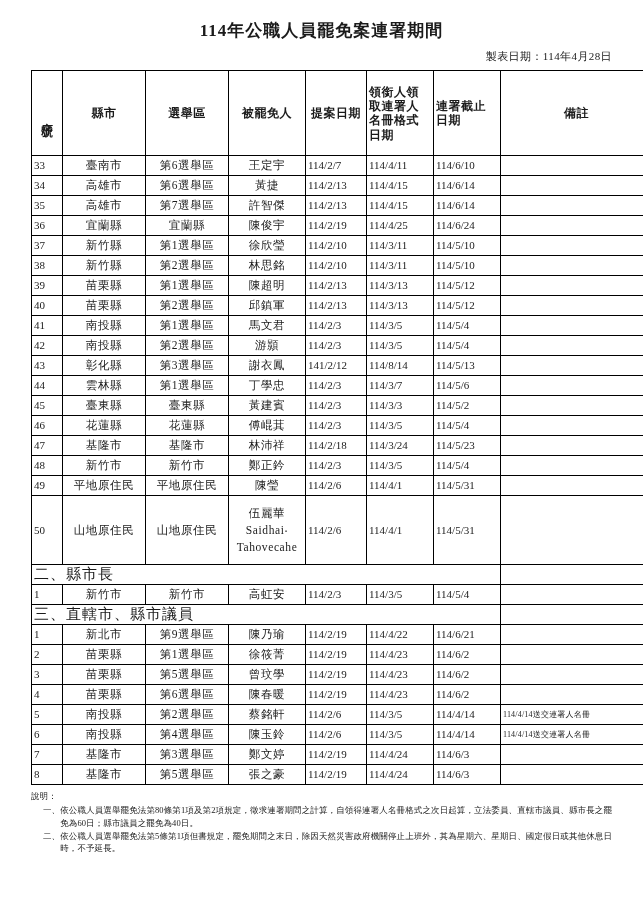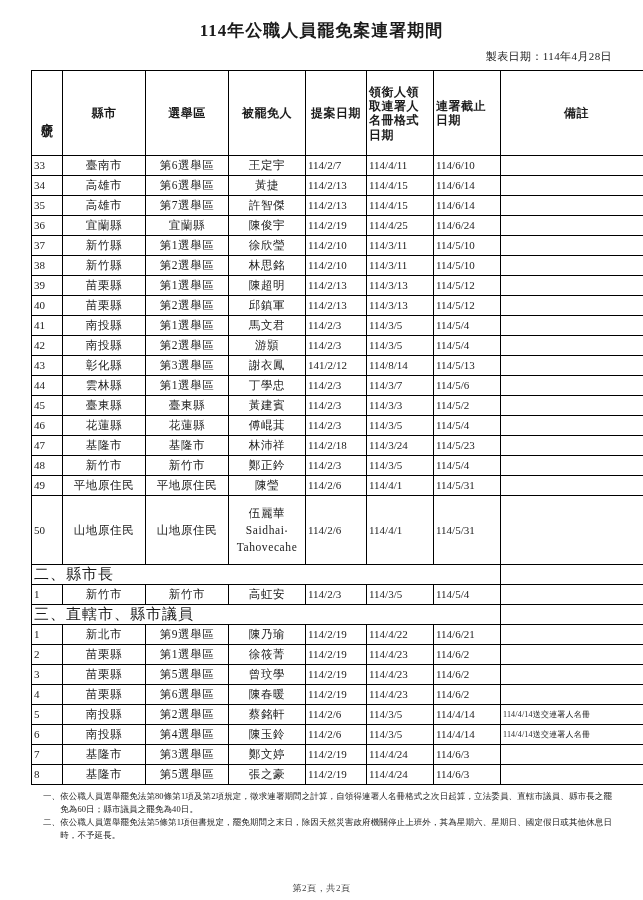--- a/index.html
+++ b/index.html
@@ -426,27 +426,27 @@
           <td class="nm">張之豪</td>
           <td class="dt">114/2/19</td>
           <td class="dt">114/4/24</td>
           <td class="dt">114/6/3</td>
           <td class="note"></td>
         </tr>
       </tbody>
   </table>
 
   <div class="notes">
+    <div class="notes-head">說明：</div>
     <div id="notes-list">
         <div class="note-row">
           <span class="note-mark">一、</span>
           <span class="note-body">依公職人員選舉罷免法第80條第1項及第2項規定，徵求連署期間之計算，自領得連署人名冊格式之次日起算，立法委員、直轄市議員、縣市長之罷免為60日；縣市議員之罷免為40日。</span>
         </div>
         <div class="note-row">
           <span class="note-mark">二、</span>
           <span class="note-body">依公職人員選舉罷免法第5條第1項但書規定，罷免期間之末日，除因天然災害政府機關停止上班外，其為星期六、星期日、國定假日或其他休息日時，不予延長。</span>
         </div>
       </div>
   </div>
 
-  <div class="page-footer">第2頁，共2頁</div>
 
 </div>
 
 </body></html>

